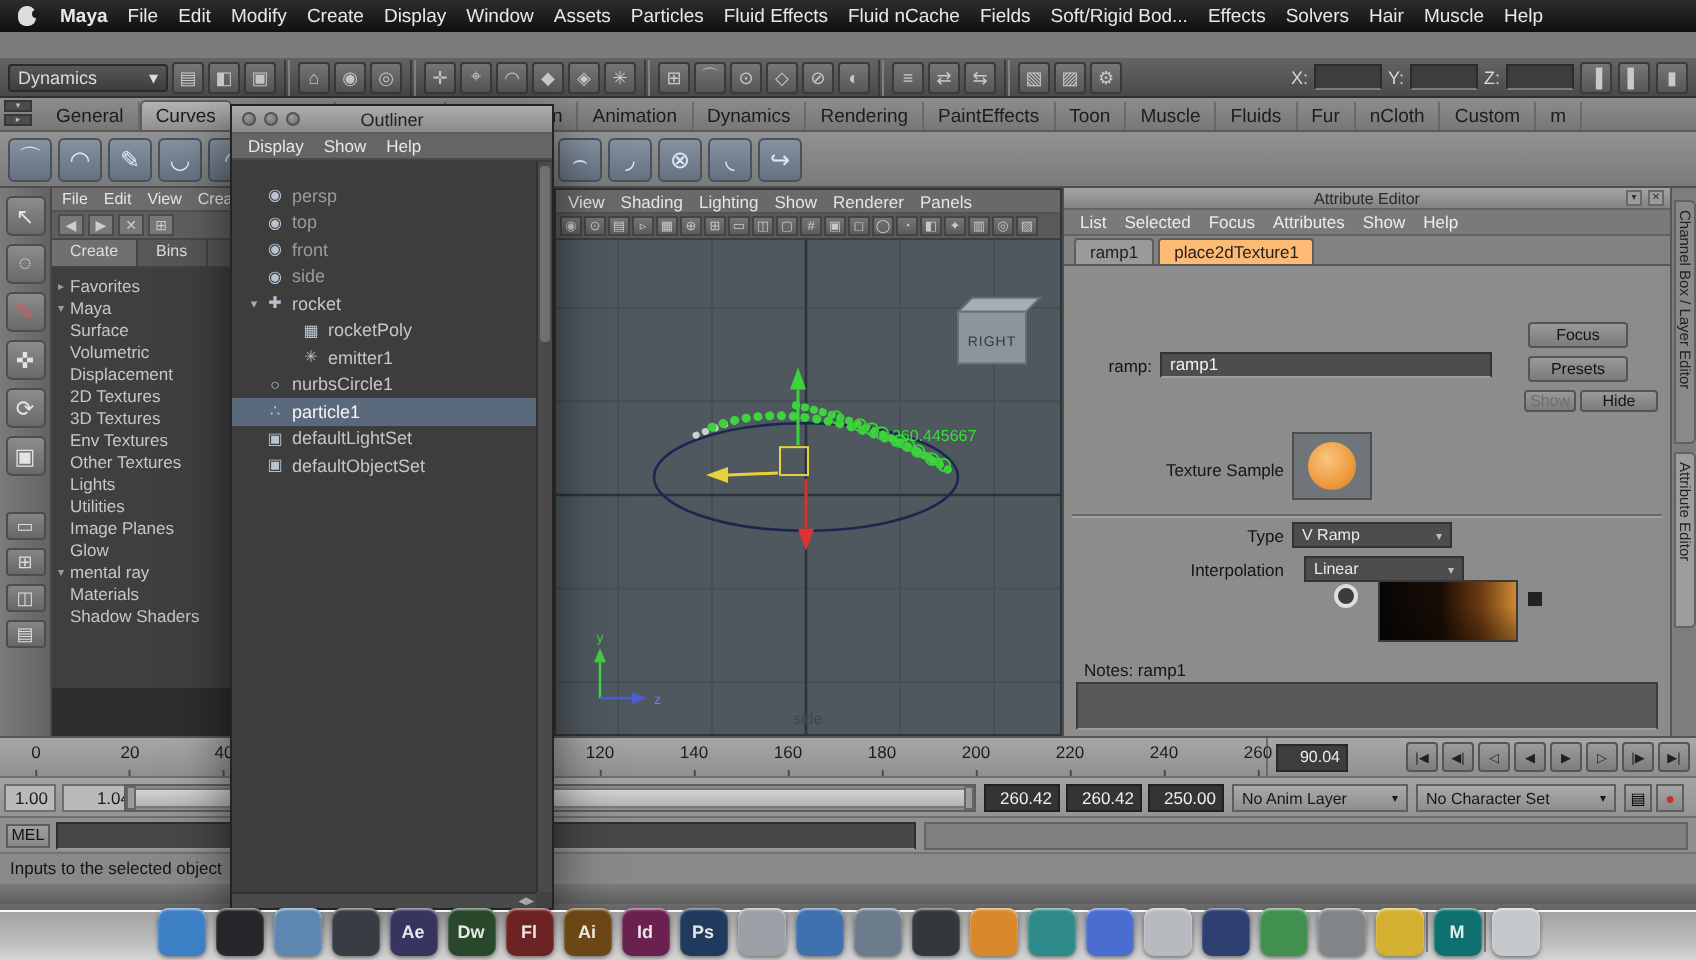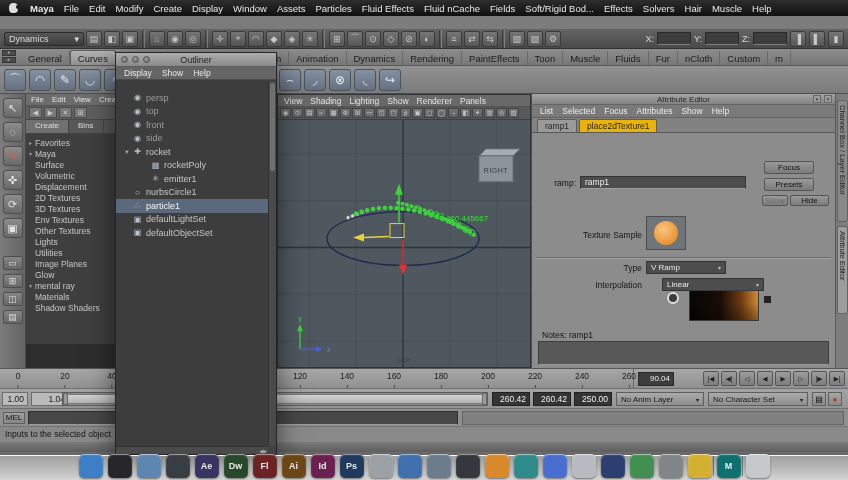--- a/index.html
+++ b/index.html
@@ -71,21 +71,21 @@
 .vp-menus{height:12px;background:#696969;display:flex;gap:8px;align-items:center;padding-left:6px;font-size:8.5px;color:#e4e4e4;border-bottom:1px solid #535353}
 .vp-icons{height:13px;background:#595959;display:flex;gap:1px;align-items:center;padding:0 2px;border-bottom:1px solid #3e3e3e}
 .vp-ic{width:11px;height:10px;background:linear-gradient(#747474,#5d5d5d);border:1px solid #444;font-size:6.5px;color:#c8c8c8;display:flex;align-items:center;justify-content:center;flex:none;overflow:hidden}
 .vp-canvas{position:absolute;left:0;top:25px;right:0;bottom:0;overflow:hidden}
 
 .ae{left:531px;top:94px;width:304px;height:274px;background:#8c8c8c;border-left:1px solid #4c4c4c}
 .ae-header{height:11px;background:linear-gradient(#a4a4a4,#838383);border-bottom:1px solid #646464;font-size:8px;color:#292929;text-align:center;line-height:11px;position:relative}
 .ae-hbtn{position:absolute;top:1px;width:8px;height:8px;background:#9c9c9c;border:1px solid #696969;font-size:5px;line-height:6px;text-align:center;color:#333}
 .ae-menus{height:13px;background:#7a7a7a;display:flex;gap:9px;padding-left:8px;align-items:center;font-size:8.5px;color:#ededed;border-bottom:1px solid #636363}
 .ae-tabs{height:15px;background:#828282;display:flex;align-items:flex-end;padding-left:5px;border-bottom:1px solid #585858;gap:2px}
-.ae-tab{font-size:8.5px;color:#1f1f1f;padding:1px 7px;background:#eab308;border:1px solid #5d5d5d;border-bottom:none;border-radius:2px 2px 0 0;white-space:nowrap}
+.ae-tab{font-size:8.5px;color:#1f1f1f;padding:1px 7px;background:#fdba74;border:1px solid #5d5d5d;border-bottom:none;border-radius:2px 2px 0 0;white-space:nowrap}
 .ae-tab.active{background:#9a9a9a}
 .ae-content{position:absolute;top:39px;left:0;right:0;bottom:0}
 .ae-label{position:absolute;font-size:8.5px;color:#151515;text-align:right;white-space:nowrap}
 .ae-field{position:absolute;height:13px;background:#4d4d4d;border:1px solid #333;border-bottom-color:#9e9e9e;color:#f1f1f1;font-size:8.5px;line-height:11px;padding:0 4px}
 .ae-btn{position:absolute;height:13px;background:linear-gradient(#999,#7b7b7b);border:1px solid #555;border-radius:2px;font-size:8px;color:#131313;text-align:center;line-height:12px}
 .ae-btn.dis{color:#6f6f6f}
 .ae-dd{position:absolute;height:13px;background:#4d4d4d;border:1px solid #333;color:#e9e9e9;font-size:8px;display:flex;align-items:center;justify-content:space-between;padding:0 4px}
 .ae-dd .chev{font-size:6px;color:#bdbdbd}
 .ae-div{position:absolute;left:4px;right:4px;height:2px;border-top:1px solid #696969;border-bottom:1px solid #a2a2a2}
 .ae-swatchbox{position:absolute;width:40px;height:34px;background:#70757a;border:1px solid #4e4e4e;display:flex;align-items:center;justify-content:center}
@@ -478,21 +478,21 @@
 
       <span class="ae-div" style="top:124px"></span>
 
       <span class="ae-label" style="left:0;top:130px;width:110px">Type</span>
       <span class="ae-dd" style="left:114px;top:128px;width:80px">
         <span>V Ramp</span>
           <span class="chev">▾</span>
       </span>
 
       <span class="ae-label" style="left:0;top:147px;width:110px">Interpolation</span>
-      <span class="ae-dd" style="left:130px;top:145px;width:102px">
+      <span class="ae-dd" style="left:120px;top:145px;width:80px">
         <span>Linear</span>
           <span class="chev">▾</span>
       </span>
 
       <span class="rampcircle" style="left:135px;top:159px"></span>
       <span class="rampgrad" style="left:157px;top:157px;width:70px;height:31px;background:linear-gradient(rgba(0,0,0,0) 40%, rgba(0,0,0,.35)), linear-gradient(90deg,#060606,#1a0d05 45%,#6e3c12 75%,#cf8a33)"></span>
       <span class="rampsquare" style="left:231px;top:162px"></span>
 
       <span class="ae-label" style="left:10px;top:197px;text-align:left">Notes: ramp1</span>
       <span class="ae-notes" style="left:6px;right:6px;top:208px;height:24px"></span>

